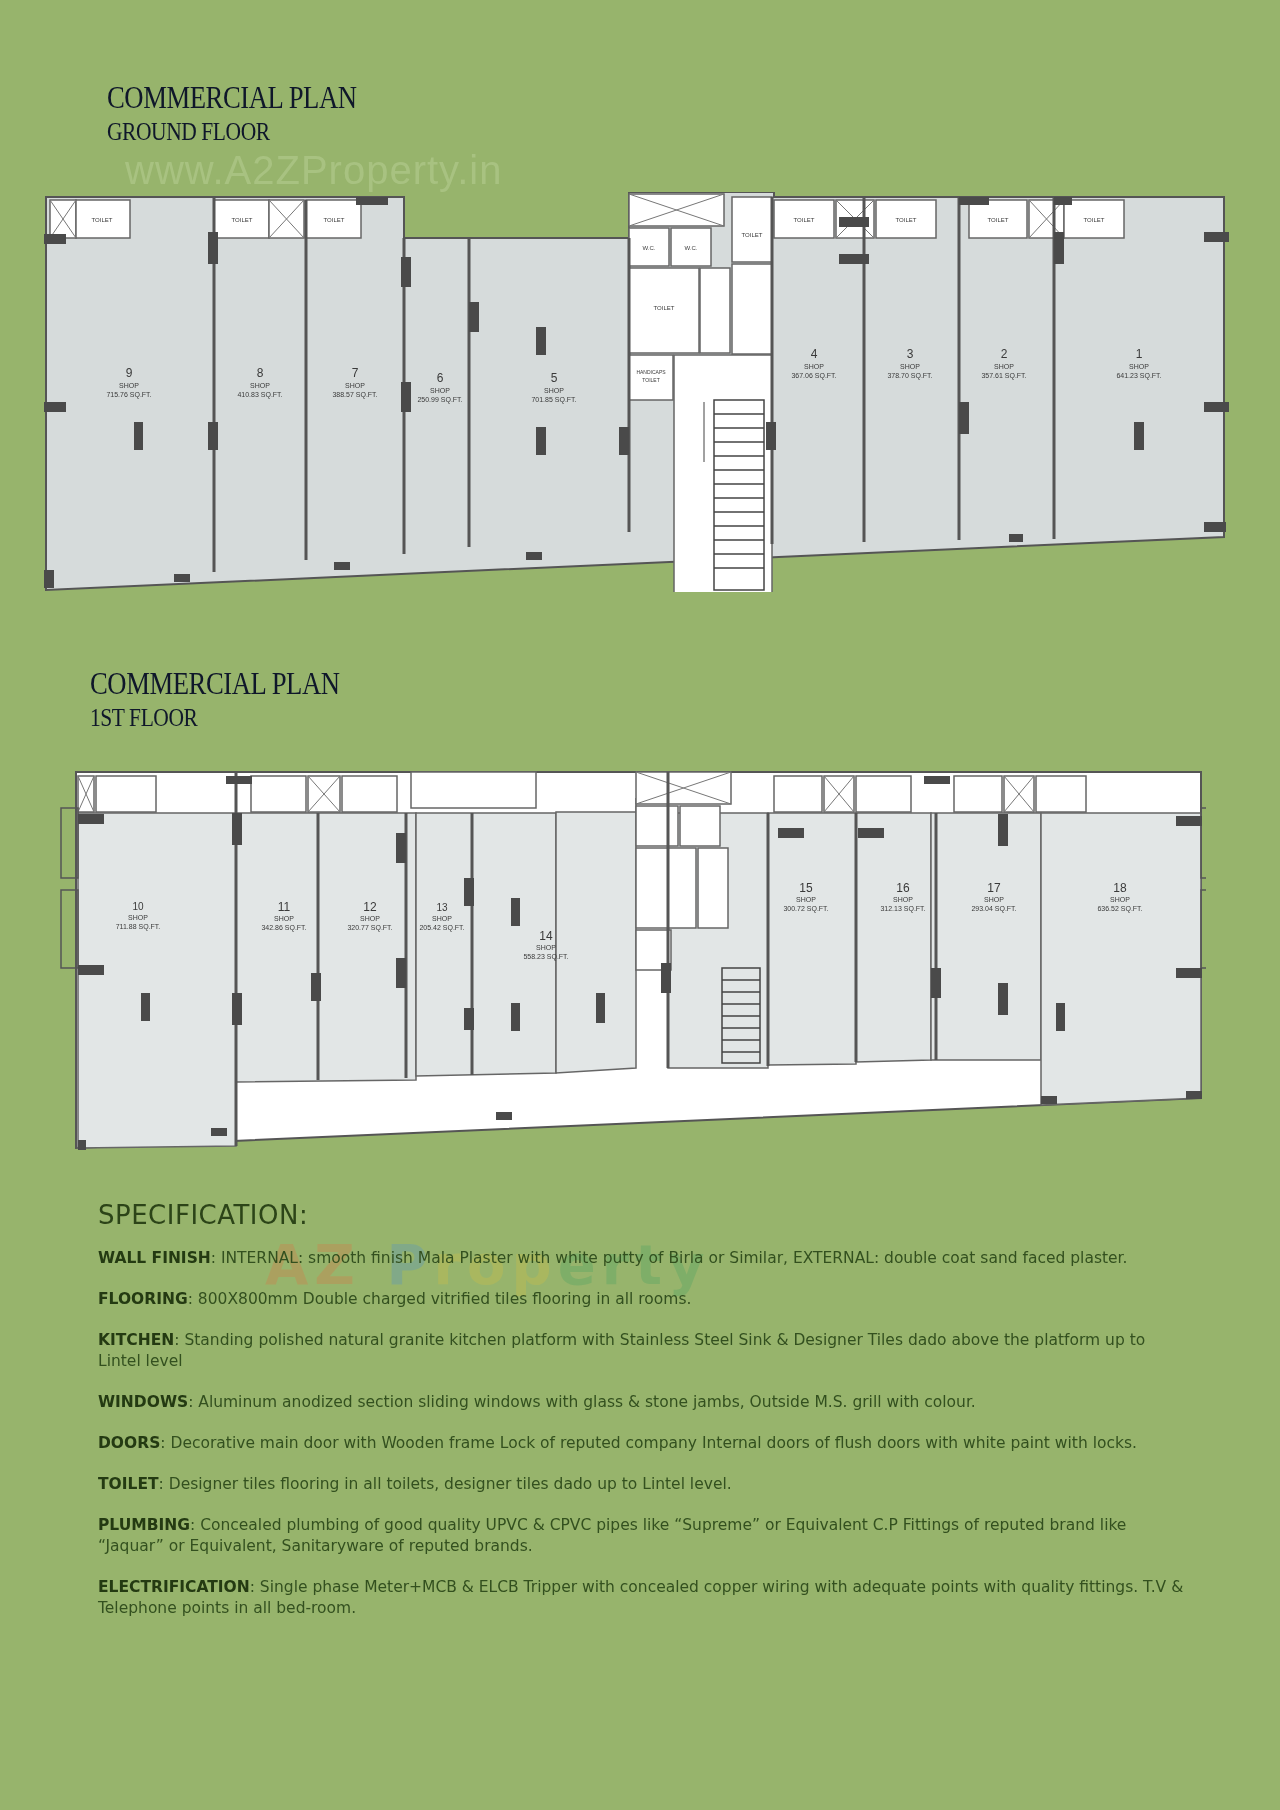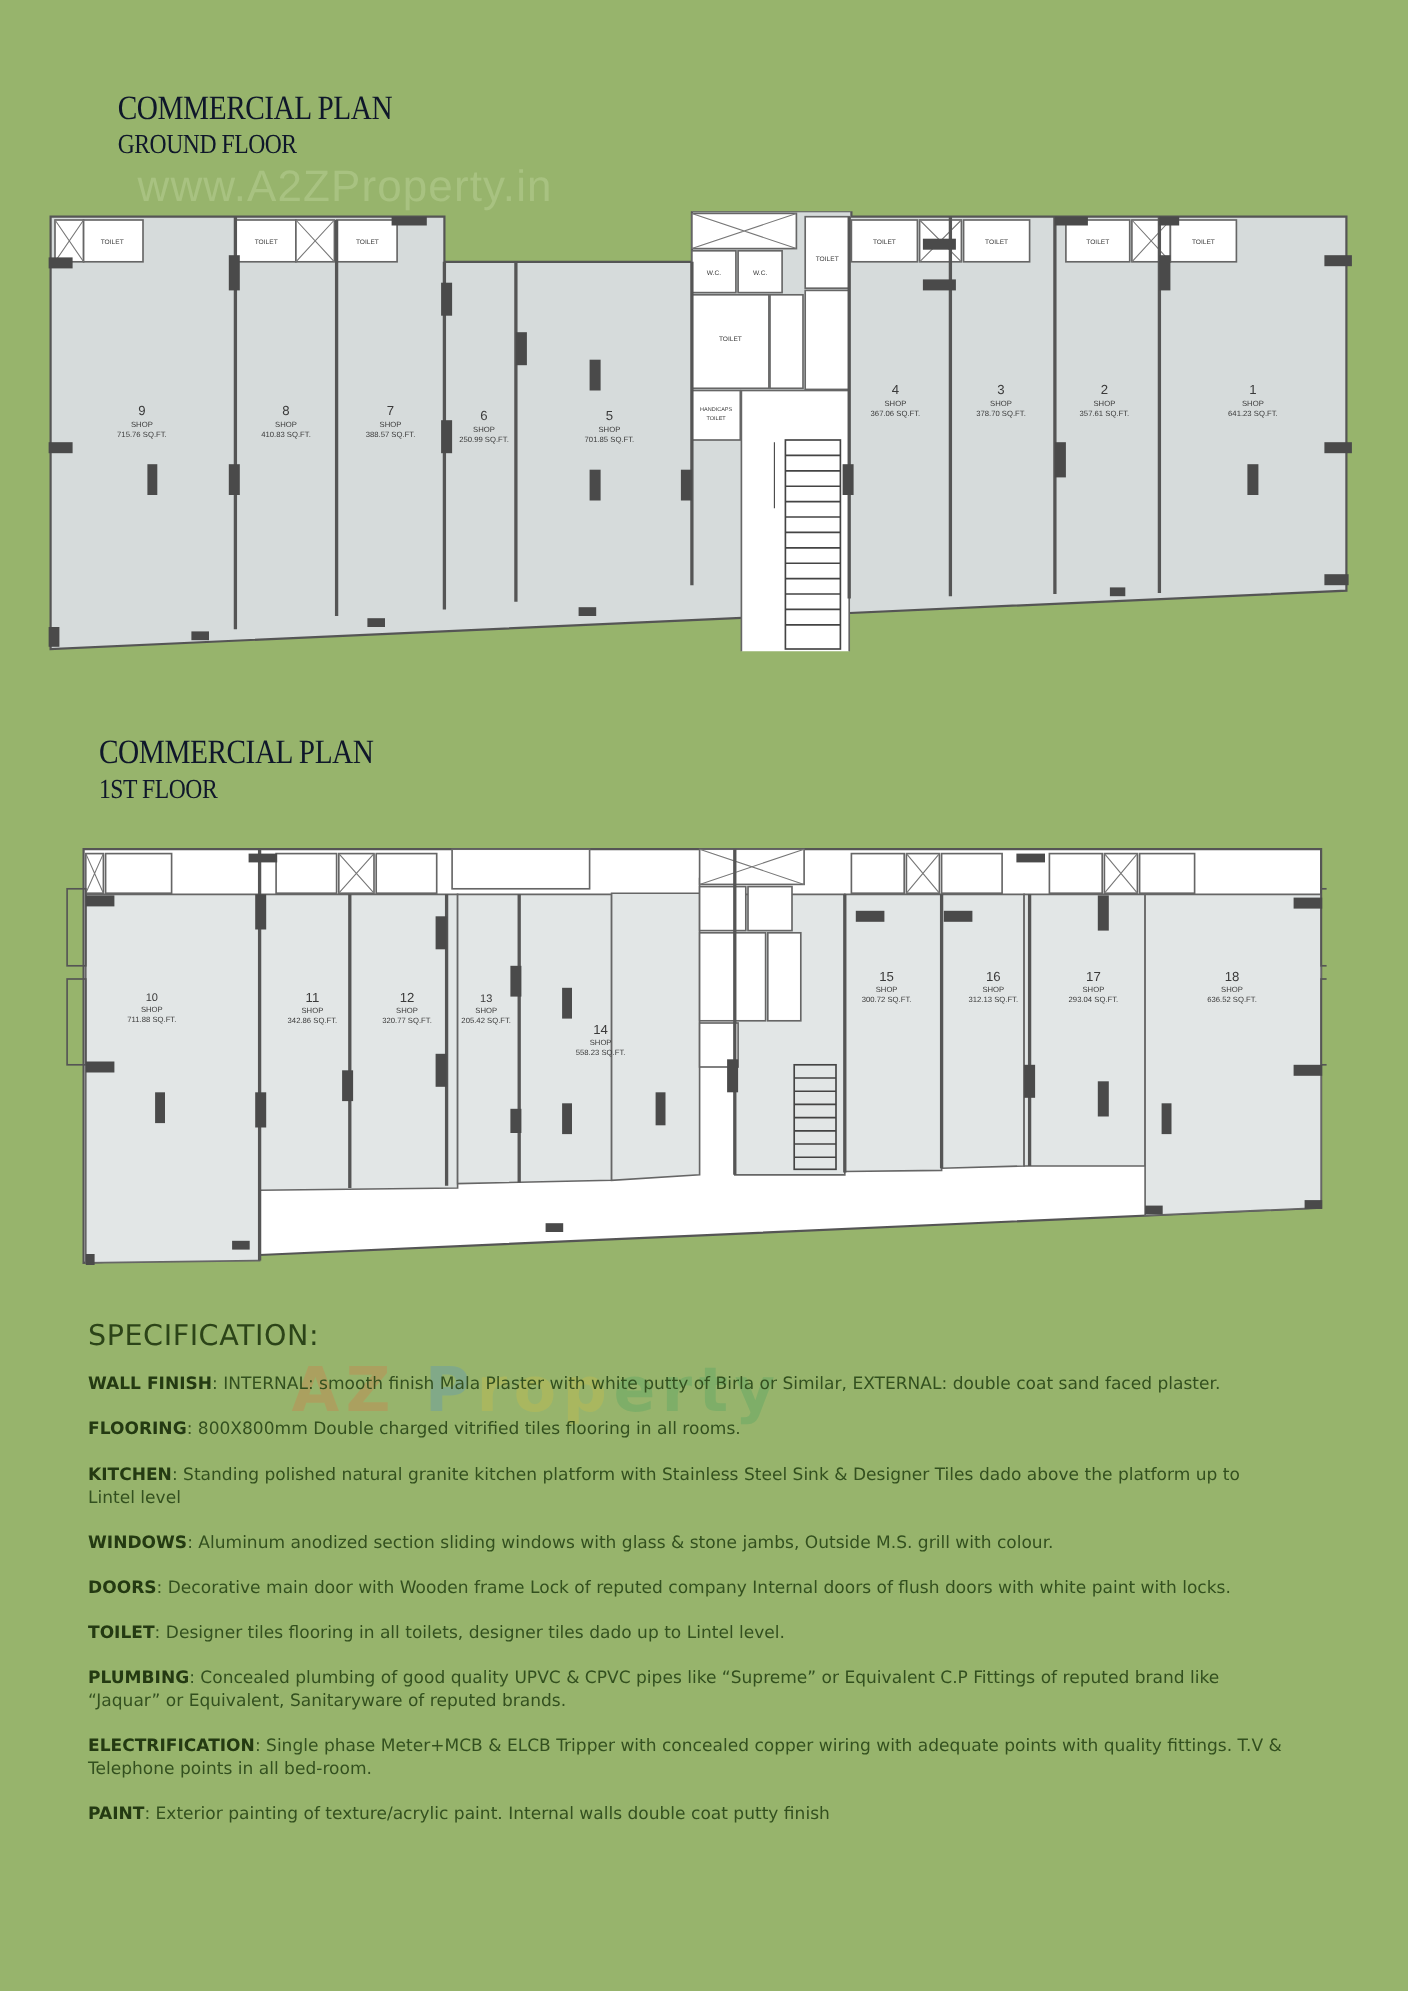--- a/index.html
+++ b/index.html
@@ -4,21 +4,21 @@
 <style>
   html,body{margin:0;padding:0;}
   body{width:1280px;height:1810px;background:#97b46c;position:relative;overflow:hidden;font-family:"Liberation Sans",sans-serif;}
   .plan-title{position:absolute;color:#0f172a;font-family:Liberation Serif, serif;font-stretch:condensed;letter-spacing:-0.5px;line-height:1;}
   .plan-title .t1{font-size:31px;display:block;transform:scaleX(0.86);transform-origin:left;}
   .plan-title .t2{font-size:25px;display:block;margin-top:6px;transform:scaleX(0.86);transform-origin:left;}
   .watermark{position:absolute;color:rgba(200,220,170,0.35);font-size:40px;letter-spacing:1px;}
   .plan{position:absolute;}
   .plan svg{display:block;}
   .room-label{font-family:"Liberation Sans",sans-serif;fill:#3a3a3a;text-anchor:middle;}
-  .spec{position:absolute;left:80px;top:1200px;width:1150px;color:#2f4a1c;font-family:"DejaVu Sans",sans-serif;}
+  .spec{position:absolute;left:98px;top:1200px;width:1150px;color:#2f4a1c;font-family:"DejaVu Sans",sans-serif;}
   .spec h2{margin:0 0 18px 0;font-weight:normal;font-size:26px;color:#2c4418;letter-spacing:0.5px;}
   .spec-item{font-size:15.5px;line-height:21px;margin-bottom:20px;color:#33501f;}
   .spec-item .k{color:#243a12;font-weight:bold;}
   .spec-wm{position:absolute;left:265px;top:1232px;font-size:56px;font-weight:bold;letter-spacing:6px;opacity:0.28;font-family:"DejaVu Sans",sans-serif;}
 </style>
 </head>
 <body>
 
 <div class="plan-title" style="left:107px;top:82px;">
   <span class="t1">COMMERCIAL PLAN</span>
@@ -337,14 +337,13 @@
 <div class="spec">
   <h2>SPECIFICATION:</h2>
   <div class="spec-item"><span class="k">WALL FINISH</span><span>: INTERNAL: smooth finish Mala Plaster with white putty of Birla or Similar, EXTERNAL: double coat sand faced plaster.</span></div>
   <div class="spec-item"><span class="k">FLOORING</span><span>: 800X800mm Double charged vitrified tiles flooring in all rooms.</span></div>
   <div class="spec-item" style="width:1060px"><span class="k">KITCHEN</span><span>: Standing polished natural granite kitchen platform with Stainless Steel Sink &amp; Designer Tiles dado above the platform up to Lintel level</span></div>
   <div class="spec-item"><span class="k">WINDOWS</span><span>: Aluminum anodized section sliding windows with glass &amp; stone jambs, Outside M.S. grill with colour.</span></div>
   <div class="spec-item"><span class="k">DOORS</span><span>: Decorative  main door with Wooden frame Lock of reputed company Internal doors of flush doors with white paint with locks.</span></div>
   <div class="spec-item"><span class="k">TOILET</span><span>: Designer tiles flooring in all toilets, designer tiles dado up to Lintel level.</span></div>
   <div class="spec-item" style="width:1080px"><span class="k">PLUMBING</span><span>: Concealed plumbing of good quality UPVC &amp; CPVC pipes like “Supreme” or Equivalent C.P  Fittings of reputed brand like “Jaquar” or Equivalent, Sanitaryware of reputed brands.</span></div>
   <div class="spec-item" style="width:1120px"><span class="k">ELECTRIFICATION</span><span>: Single phase Meter+MCB &amp; ELCB Tripper with concealed copper wiring with adequate points with quality fittings. T.V &amp; Telephone points in all bed-room.</span></div>
-  <div class="spec-item"><span class="k">PAINT</span><span>: Exterior painting of texture/acrylic paint. Internal walls double coat putty finish</span></div>
 </div>
 
 </body></html>

